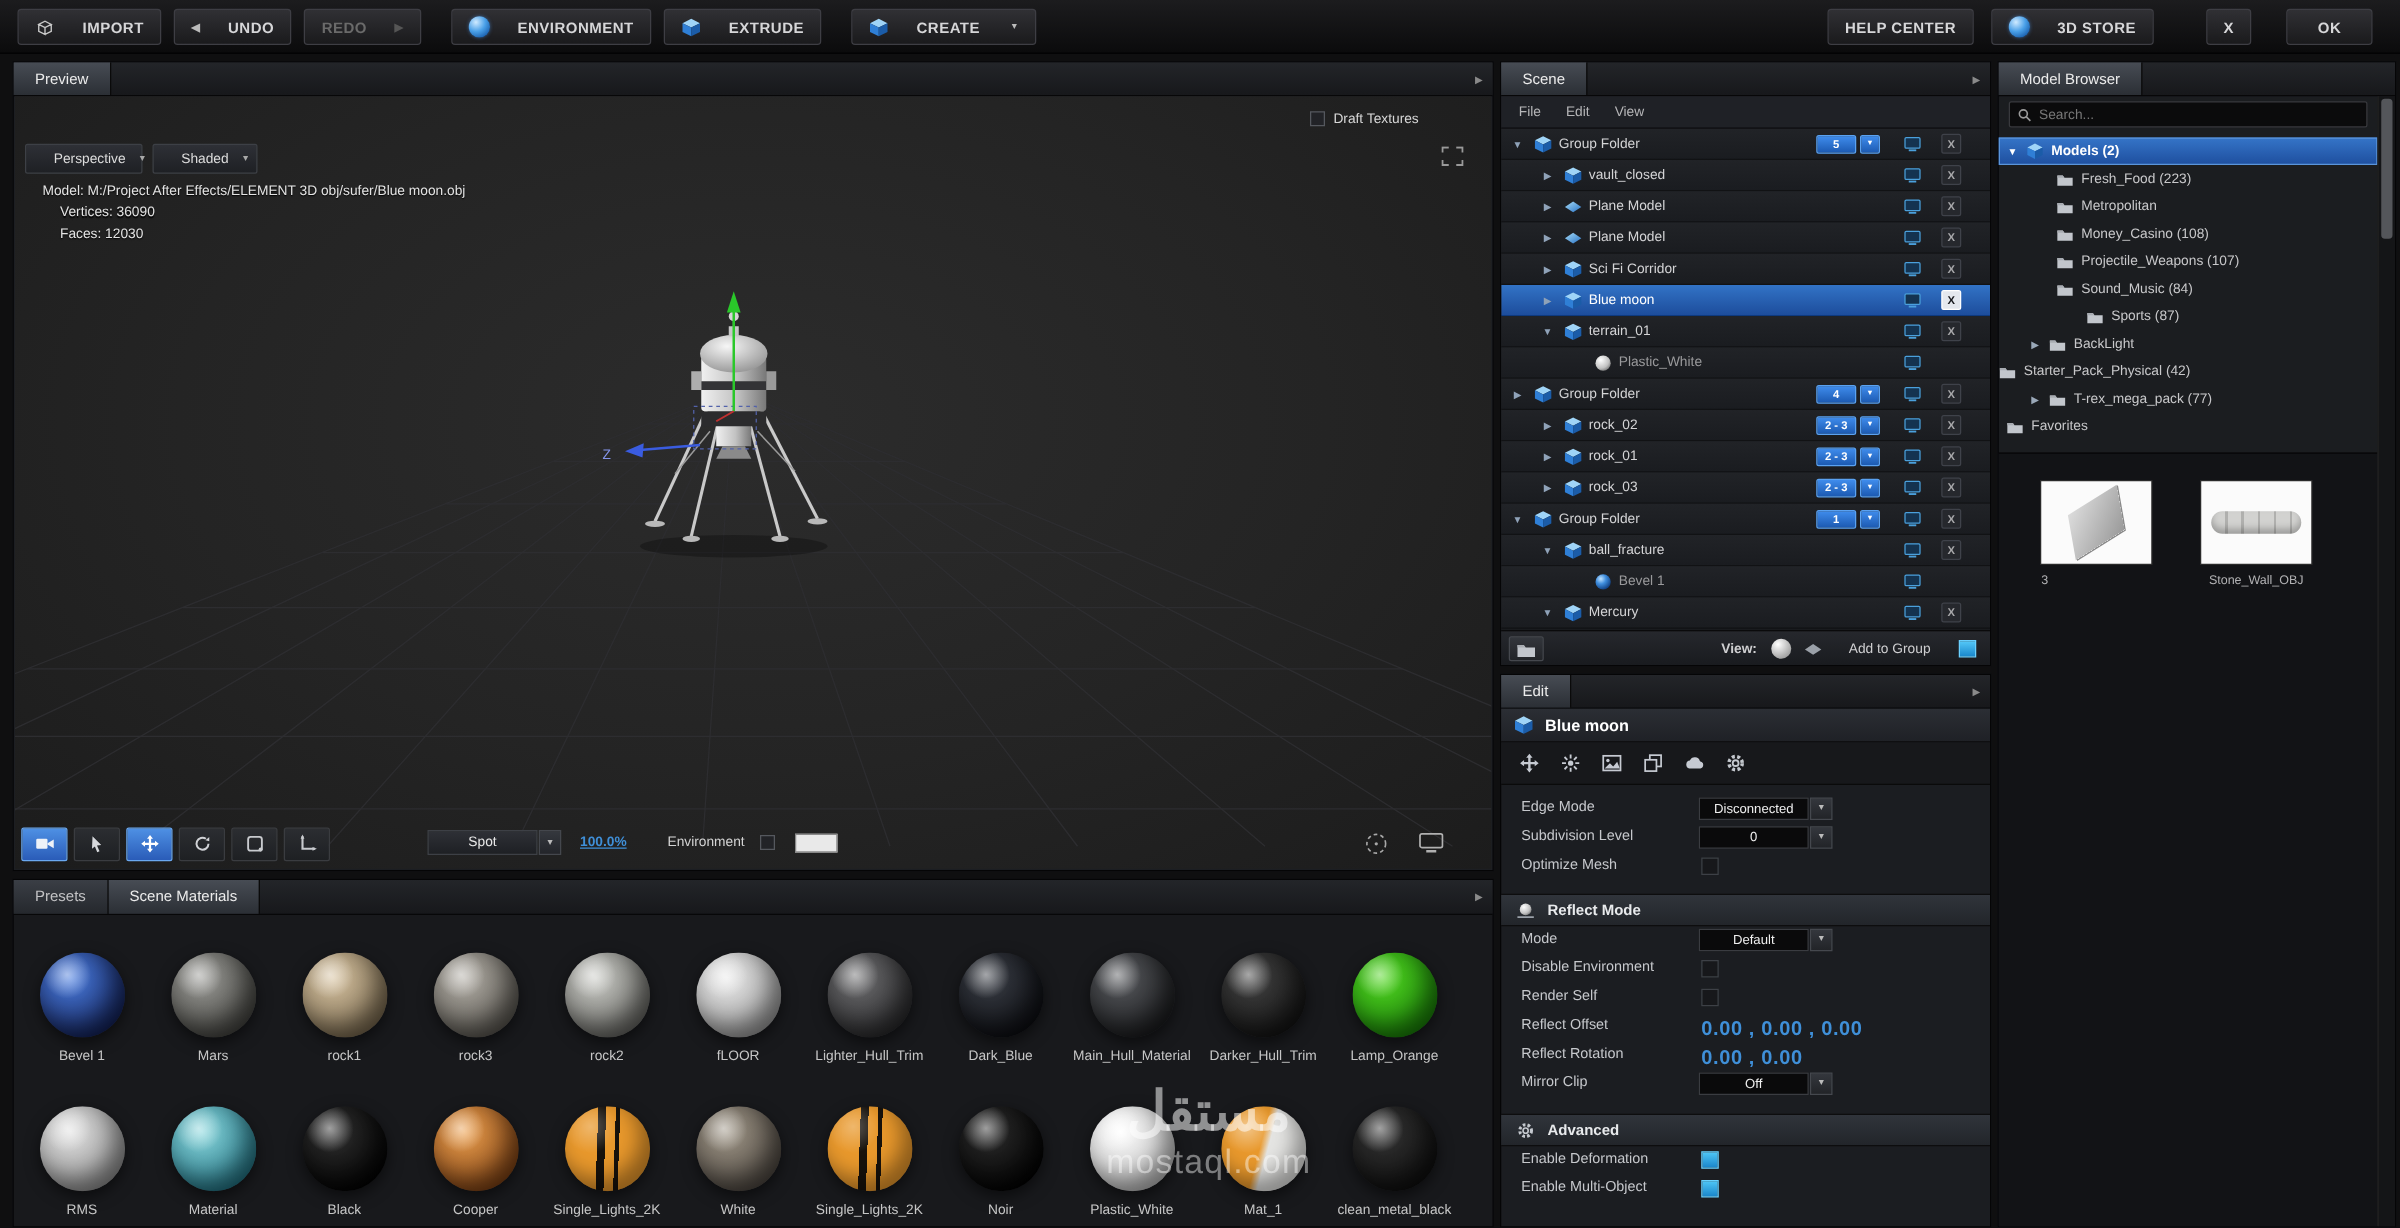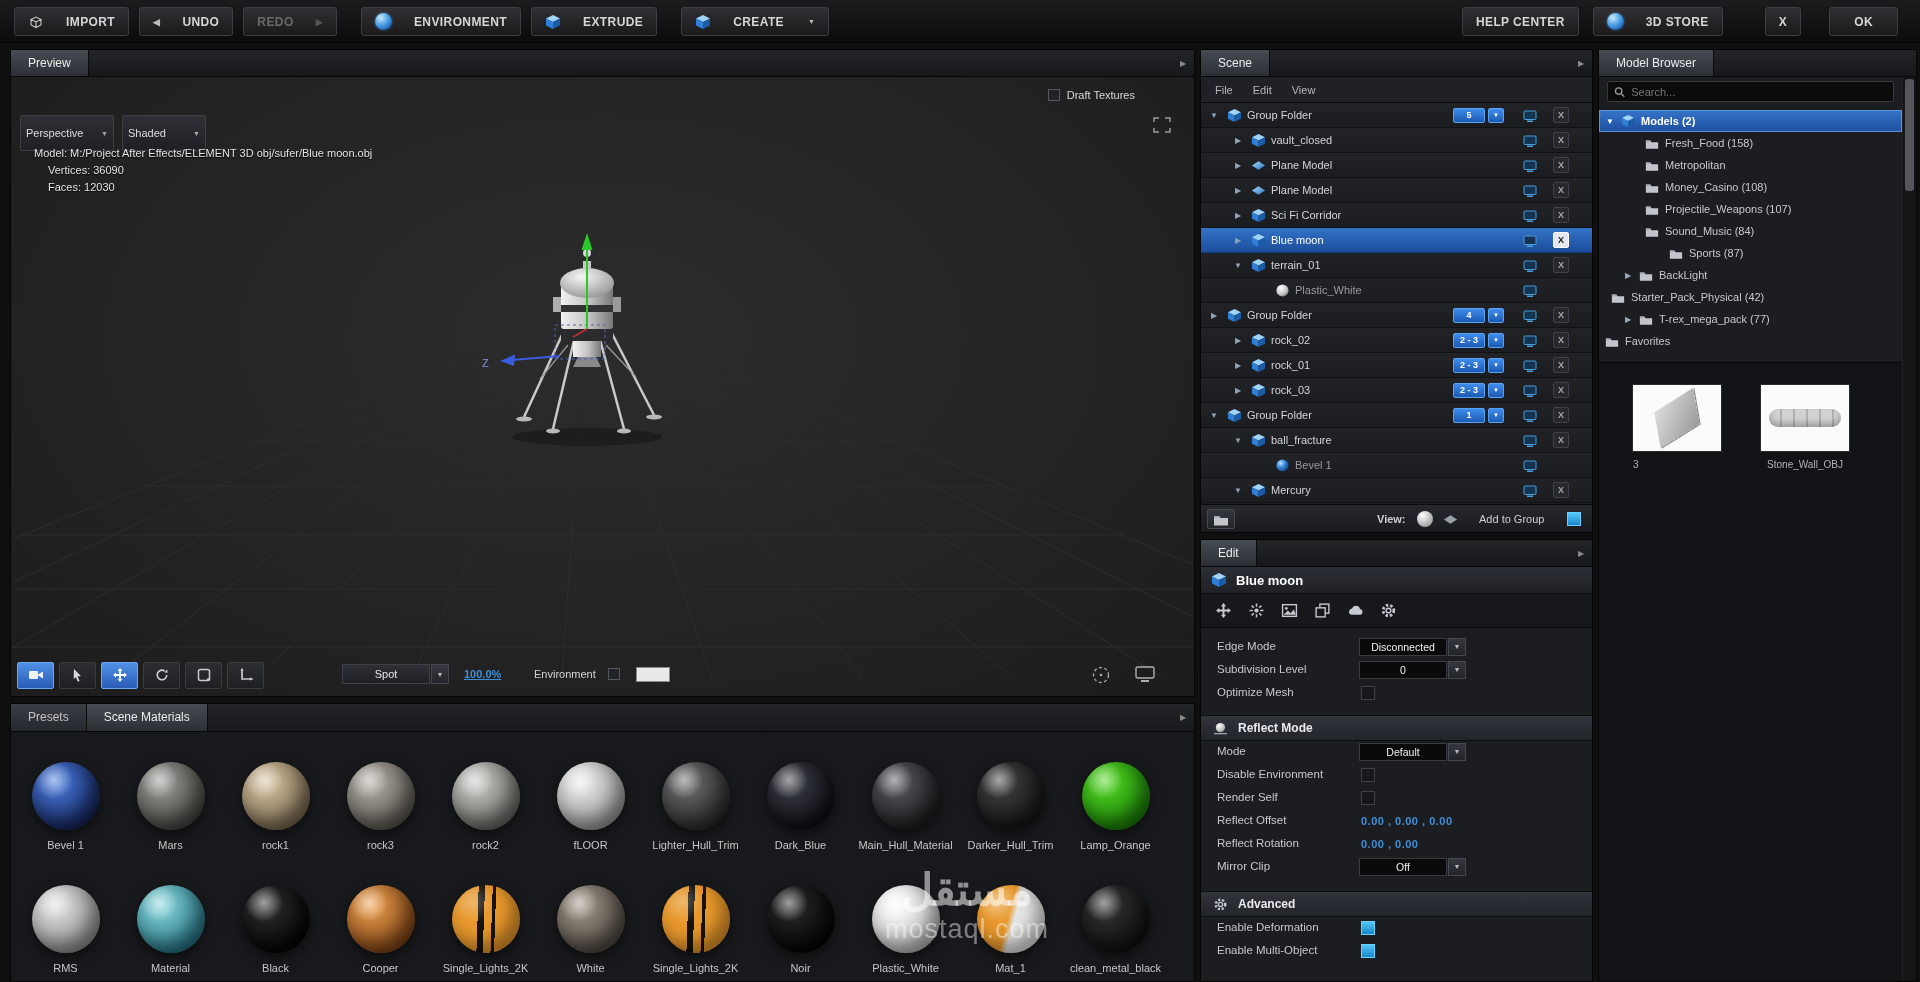--- a/index.html
+++ b/index.html
@@ -24,21 +24,21 @@
 .panel{position:absolute;background:#1c1e22;border:1px solid #050506}
 .tabbar{position:absolute;left:0;top:0;right:0;height:27px;background:linear-gradient(#232529,#17181b);border-bottom:1px solid #070708;display:flex}
 .tab{padding:0 17px;font-size:12px;color:#c2c2c4;line-height:26px;background:linear-gradient(#3a3e45,#25282d);border-right:1px solid #0a0a0a}
 .tab.active{background:linear-gradient(#474c54,#2b2f35);color:#ececec}
 .expander{margin-left:auto;width:22px;color:#8a8a8a;font-size:8px;line-height:27px;text-align:center}
 
 
 #preview-panel{left:10px;top:49px;width:1185px;height:648px}
 #viewport{position:absolute;left:1px;top:27px;right:1px;bottom:1px;background:radial-gradient(ellipse at 50% 42%,#2c2c2c 0%,#242424 55%,#1c1c1c 100%);overflow:hidden}
 #vp-svg{position:absolute;left:0;top:0}
-.vp-dd{position:absolute;height:36px;background:linear-gradient(#2e3036,#1e2024);border:1px solid #3d4046;border-radius:2px;color:#ddd;font-size:11px;display:flex;align-items:center;padding:0 5px;gap:10px}
+.vp-dd{position:absolute;height:24px;background:linear-gradient(#2e3036,#1e2024);border:1px solid #3d4046;border-radius:2px;color:#ddd;font-size:11px;display:flex;align-items:center;padding:0 22px;gap:10px}
 .dd-arrow{margin-left:auto;font-size:7px;color:#a8a8a8}
 #dd-perspective{left:8px;top:38px;width:94px}
 #dd-shaded{left:110px;top:38px;width:84px}
 #model-info{position:absolute;left:22px;top:68px;font-size:11px;color:#e4e4e4;line-height:17px;text-shadow:0 1px 1px #000}
 #draft-tex{position:absolute;right:58px;top:12px;display:flex;align-items:center;gap:7px;font-size:11px;color:#d8d8d8}
 .chk{width:12px;height:12px;background:#222327;border:1px solid #55585e}
 .chk.blue{background:linear-gradient(#54c8f8,#1a88cc);border-color:#6ad0ff}
 #fullscreen-ic{position:absolute;right:22px;top:40px;opacity:.8}
 
 
@@ -99,21 +99,21 @@
 #edit-head{height:27px;background:linear-gradient(#2b2e34,#1f2126);border-bottom:1px solid #0b0b0c;display:flex;align-items:center;gap:9px;padding-left:10px;font-size:13px;font-weight:bold;color:#fff}
 #edit-tools{height:34px;background:#17181b;border-bottom:1px solid #0a0a0a;display:flex;align-items:center;gap:9px;padding-left:10px}
 .e-tool{width:24px;height:24px;display:flex;align-items:center;justify-content:center}
 .e-spacer8{height:8px}.e-spacer10{height:10px}.e-spacer12{height:12px}
 .e-row{height:23px;position:relative}
 .e-label{position:absolute;left:16px;top:4px;font-size:11.5px;color:#c6c8cc}
 .e-dd{position:absolute;left:158px;top:2px;width:88px;height:18px;background:#0a0a0b;border:1px solid #3a3c41;color:#efefef;font-size:10.5px;text-align:center;line-height:16px}
 .e-dd-arrow{position:absolute;left:247px;top:2px;width:18px;height:18px;background:linear-gradient(#34373d,#222428);border:1px solid #45484e;color:#bbb;font-size:7px;text-align:center;line-height:16px}
 .e-check{position:absolute;left:160px;top:4px;width:14px;height:14px;background:#17181b;border:1px solid #3d4046}
 .e-check.on{background:linear-gradient(#4ec6f6,#1a86ca);border-color:#6ad2ff}
-.e-vals{position:absolute;left:160px;top:5px;font-size:11px;font-weight:bold;color:#3f8fd8;letter-spacing:.5px}
+.e-vals{position:absolute;left:160px;top:5px;font-size:16px;font-weight:bold;color:#3f8fd8;letter-spacing:.5px}
 .e-sec{height:26px;background:linear-gradient(#30343b,#22252a);border-top:1px solid #0d0d0e;border-bottom:1px solid #0d0d0e;display:flex;align-items:center;gap:10px;padding-left:12px;font-size:12px;font-weight:bold;color:#e8eaec}
 
 
 #browser-panel{left:1598px;top:49px;width:319px;height:933px;background:#1b1d20}
 #mb-search{position:absolute;top:31px;left:8px;right:22px;height:21px;background:#0b0b0c;border:1px solid #38393d;border-radius:2px;display:flex;align-items:center;padding:0 6px;gap:6px}
 #mb-search input{background:transparent;border:none;outline:none;color:#ccc;font-size:11px;width:100%;font-family:"Liberation Sans",sans-serif}
 #mb-search input::placeholder{color:#777}
 #mb-tree{position:absolute;top:60px;left:0;right:14px}
 .b-row{position:relative;height:22px;display:flex;align-items:center;font-size:11px;color:#c8c8ca;gap:6px}
 .b-row.sel{background:linear-gradient(#3575c8,#1e4e9e);color:#fff;font-weight:bold;outline:1px solid #5a94da;outline-offset:-1px}
@@ -849,21 +849,21 @@
           </svg>
         </span>
         <span class="b-label">Models (2)</span>
       </div>
       <div class="b-row" style="padding-left: 46px;">
         <span class="b-ic" style="display: flex;">
           <svg width="14" height="14" viewBox="0 0 16 16">
             <use href="#def-folder"></use>
           </svg>
         </span>
-        <span class="b-label">Fresh_Food (158)</span>
+        <span class="b-label">Fresh_Food (223)</span>
       </div>
       <div class="b-row" style="padding-left: 46px;">
         <span class="b-ic" style="display: flex;">
           <svg width="14" height="14" viewBox="0 0 16 16">
             <use href="#def-folder"></use>
           </svg>
         </span>
         <span class="b-label">Metropolitan</span>
       </div>
       <div class="b-row" style="padding-left: 46px;">
@@ -900,21 +900,21 @@
       </div>
       <div class="b-row" style="padding-left: 24px;">
         <span class="b-tri">▶</span>
         <span class="b-ic" style="display: flex;">
           <svg width="14" height="14" viewBox="0 0 16 16">
             <use href="#def-folder"></use>
           </svg>
         </span>
         <span class="b-label">BackLight</span>
       </div>
-      <div class="b-row" style=" margin-left: 12px;">
+      <div class="b-row" style="">
         <span class="b-ic" style="display: flex;">
           <svg width="14" height="14" viewBox="0 0 16 16">
             <use href="#def-folder"></use>
           </svg>
         </span>
         <span class="b-label">Starter_Pack_Physical (42)</span>
       </div>
       <div class="b-row" style="padding-left: 24px;">
         <span class="b-tri">▶</span>
         <span class="b-ic" style="display: flex;">

